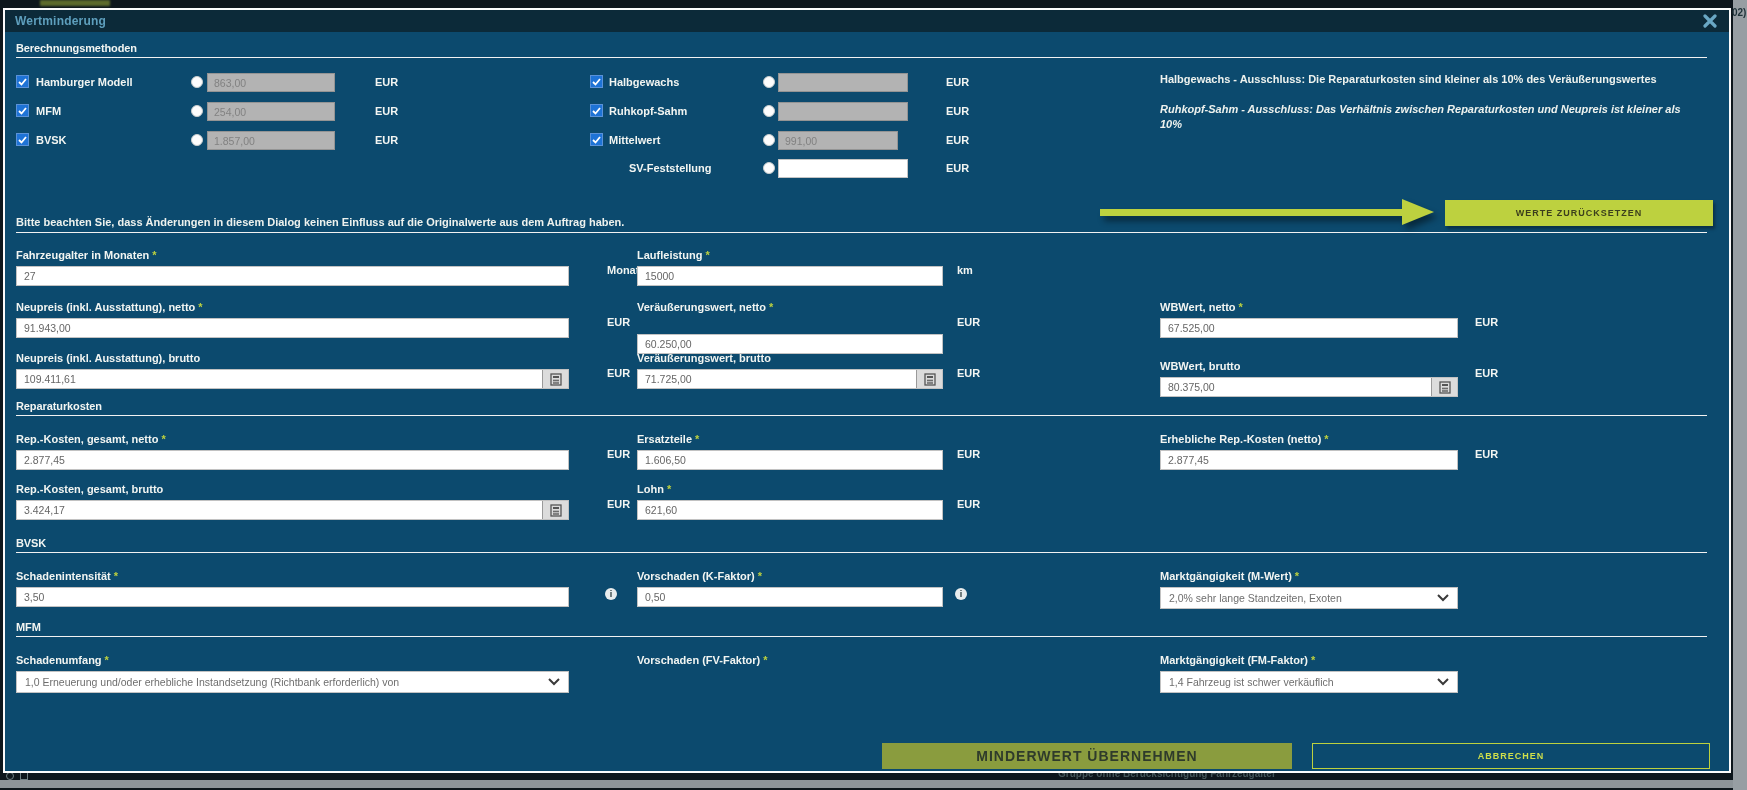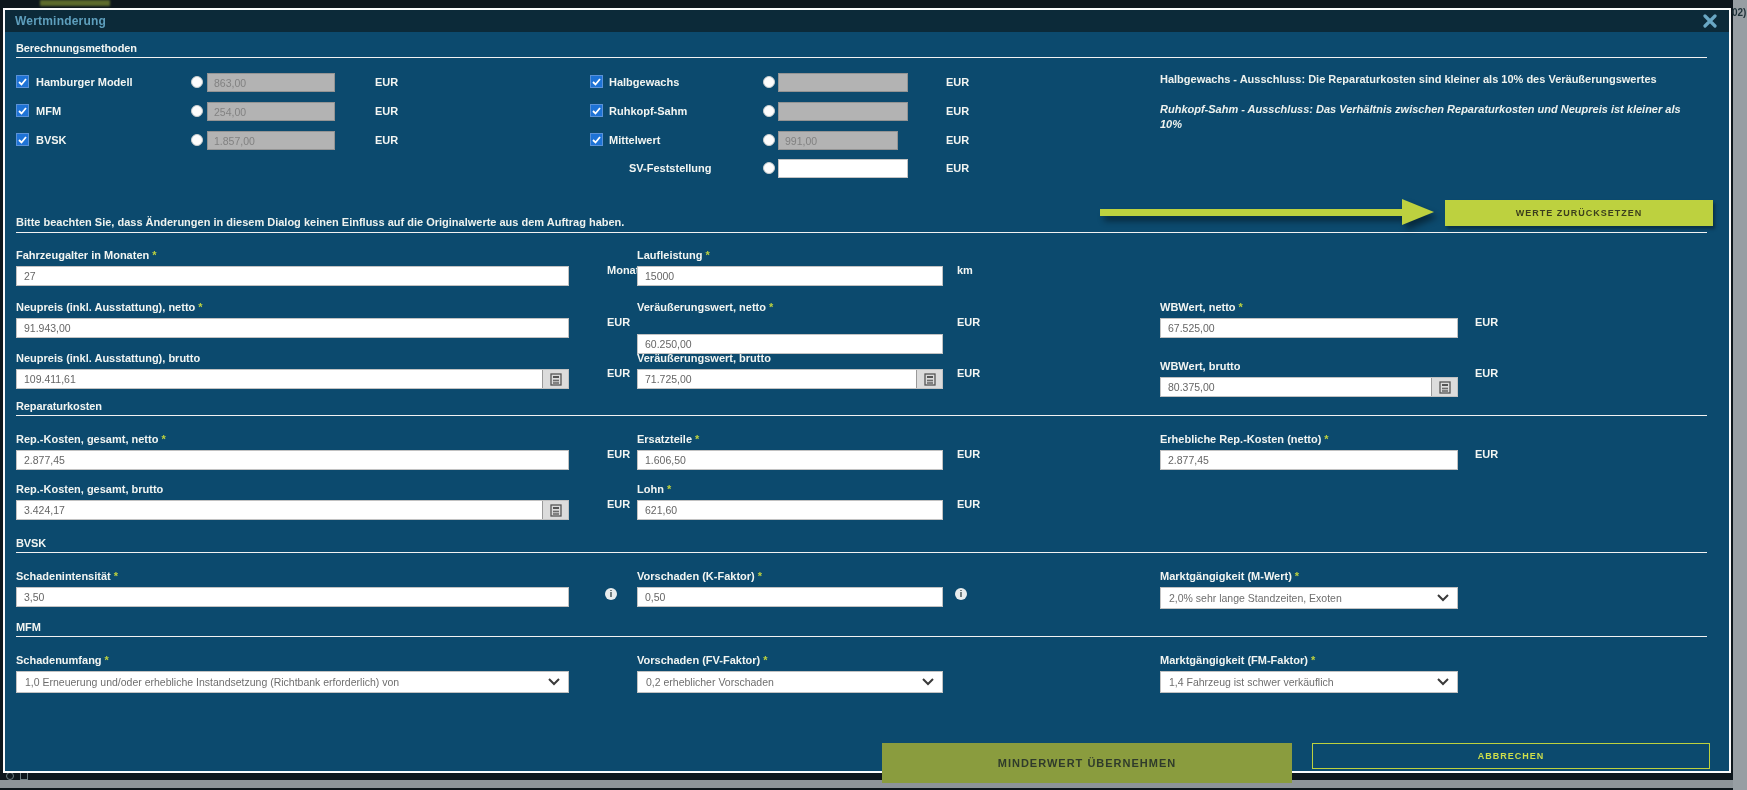--- a/index.html
+++ b/index.html
@@ -54,22 +54,22 @@
 
   .arrow-wrap{left:1095px;top:188px;width:340px;height:28px;
               filter:drop-shadow(4px 5px 3px rgba(0,0,0,.45));}
   .arrow-line{position:absolute;left:0;top:11px;width:302px;height:7px;background:#bdd13f;}
   .arrow-head{position:absolute;left:302px;top:1px;width:0;height:0;
               border-top:13px solid transparent;border-bottom:13px solid transparent;
               border-left:32px solid #bdd13f;}
   .btn-reset{left:1440px;top:190px;width:268px;height:26px;background:#bdd13f;border:none;
              color:#3c3f1d;font-size:9px;font-weight:700;letter-spacing:1px;cursor:pointer;
              font-family:"Liberation Sans",sans-serif;box-shadow:2px 3px 3px rgba(0,0,0,.35);}
-  .btn-apply{left:877px;top:733px;width:410px;height:40px;background:#8a9c3e;border:none;
-             color:#2f3b2b;font-size:11px;font-weight:700;letter-spacing:1px;cursor:pointer;
+  .btn-apply{left:877px;top:733px;width:410px;height:26px;background:#8a9c3e;border:none;
+             color:#2f3b2b;font-size:14px;font-weight:700;letter-spacing:1px;cursor:pointer;
              font-family:"Liberation Sans",sans-serif;}
   .btn-cancel{left:1307px;top:733px;width:398px;height:26px;background:transparent;
               border:1px solid #bdd13f;color:#cfdf4a;font-size:9px;font-weight:700;
               letter-spacing:1px;cursor:pointer;font-family:"Liberation Sans",sans-serif;}
   .notice{font-size:11px;font-weight:700;color:#eef2ee;}
 </style>
 </head>
 <body>
 
 <div class="stage">
@@ -331,26 +331,20 @@
       <span class="flabel"><span>Schadenumfang</span><span class="req">*</span></span>
       <div class="selbox" style="margin-top:3px;">
         <span>1,0 Erneuerung und/oder erhebliche Instandsetzung (Richtbank erforderlich) von</span>
         <svg width="12" height="8" viewBox="0 0 12 8">
             <path d="M1 1 L6 6 L11 1" stroke="#3a3a3a" stroke-width="2" fill="none"></path>
           </svg>
       </div>
     </div>
     <div class="fwrap" style="left:632px;top:640px;width:306px;">
       <span class="flabel"><span>Vorschaden (FV-Faktor)</span><span class="req">*</span></span>
-      <div class="selbox" style="margin-top:3px;">
-        <span>0,2 erheblicher Vorschaden</span>
-        <svg width="12" height="8" viewBox="0 0 12 8">
-            <path d="M1 1 L6 6 L11 1" stroke="#3a3a3a" stroke-width="2" fill="none"></path>
-          </svg>
-      </div>
     </div>
     <div class="fwrap" style="left:1155px;top:640px;width:298px;">
       <span class="flabel"><span>Marktgängigkeit (FM-Faktor)</span><span class="req">*</span></span>
       <div class="selbox" style="margin-top:3px;">
         <span>1,4 Fahrzeug ist schwer verkäuflich</span>
         <svg width="12" height="8" viewBox="0 0 12 8">
             <path d="M1 1 L6 6 L11 1" stroke="#3a3a3a" stroke-width="2" fill="none"></path>
           </svg>
       </div>
     </div>

